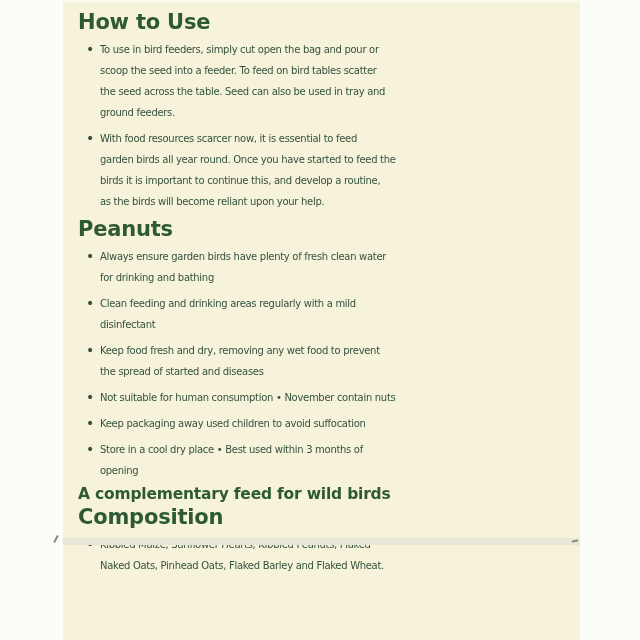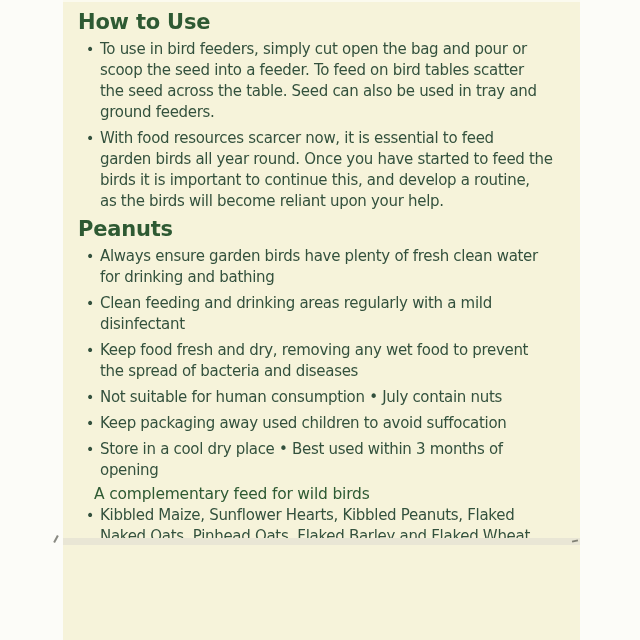--- a/index.html
+++ b/index.html
@@ -18,24 +18,24 @@
          background:var(--label-bg);box-sizing:border-box;
          padding:9px 18px 0 15px;}
   .label::before{content:"";position:absolute;left:0;top:0;width:100%;height:2px;
          background:rgba(255,255,255,.55);}
   h2.heading{font-family:"DejaVu Sans",sans-serif;font-weight:bold;
          color:var(--heading-green);font-size:21px;line-height:24px;
          margin:1px 0 5px 0;letter-spacing:-0.2px;}
   .bullet{display:flex;margin:0 0 5px 8px;}
   .dot{flex:0 0 14px;color:var(--body-green);font-size:14px;line-height:21px;
        text-align:left;}
-  .btext{flex:1;white-space:pre-line;color:var(--body-green);font-size:15px;
+  .btext{flex:1;white-space:pre-line;color:var(--body-green);font-size:10px;
        line-height:21px;letter-spacing:-0.3px;}
-  .note{font-weight:normal;color:var(--heading-green);font-size:15.5px;
-       line-height:17px;letter-spacing:-0.2px;margin:2px 0 2px 16px;}
+  .note{font-weight:bold;color:var(--heading-green);font-size:15.5px;
+       line-height:17px;letter-spacing:-0.2px;margin:2px 0 2px 0;}
   .bottom-strip{position:absolute;left:63px;bottom:0;width:517px;height:7px;
        background:var(--label-bottom);}
   .mark{position:absolute;background:var(--mark);opacity:.65;}
   .mark.left{left:55px;bottom:2px;width:2px;height:8px;transform:rotate(28deg);}
   .mark.right{left:572px;bottom:3px;width:6px;height:2px;transform:rotate(-12deg);}
 </style>
 </head>
 <body>
 
 <div class="page">
@@ -70,43 +70,44 @@
 for drinking and bathing</span>
       </div>
       <div class="bullet">
         <span class="dot">•</span>
         <span class="btext">Clean feeding and drinking areas regularly with a mild
 disinfectant</span>
       </div>
       <div class="bullet">
         <span class="dot">•</span>
         <span class="btext">Keep food fresh and dry, removing any wet food to prevent
-the spread of bacteria and diseases</span>
+the spread of started and diseases</span>
       </div>
     </section>
 
     <section>
       <div class="bullet">
         <span class="dot">•</span>
-        <span class="btext">Not suitable for human consumption • July contain nuts</span>
+        <span class="btext">Not suitable for human consumption • November contain nuts</span>
       </div>
       <div class="bullet">
         <span class="dot">•</span>
         <span class="btext">Keep packaging away used children to avoid suffocation</span>
       </div>
       <div class="bullet">
         <span class="dot">•</span>
         <span class="btext">Store in a cool dry place • Best used within 3 months of
 opening</span>
       </div>
     </section>
 
     <div class="note">A complementary feed for wild birds</div>
 
     <section>
+      <h2 class="heading">Composition</h2>
       <div class="bullet">
         <span class="dot">•</span>
         <span class="btext">Kibbled Maize, Sunflower Hearts, Kibbled Peanuts, Flaked
 Naked Oats, Pinhead Oats, Flaked Barley and Flaked Wheat.</span>
       </div>
     </section>
 
   </div>
 
   <div class="bottom-strip"></div>

